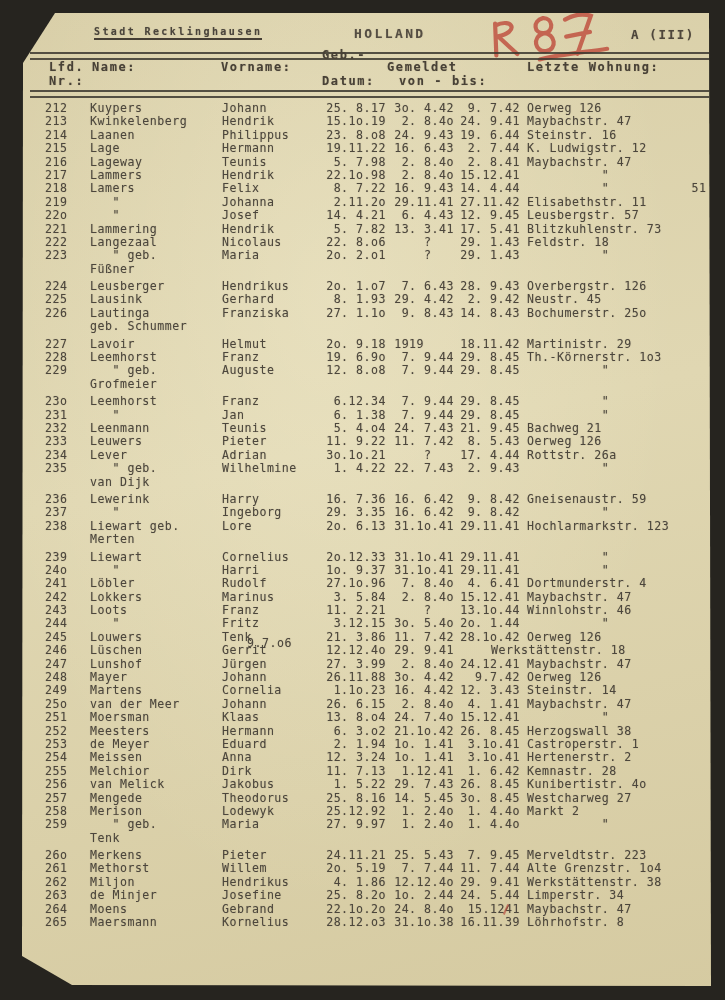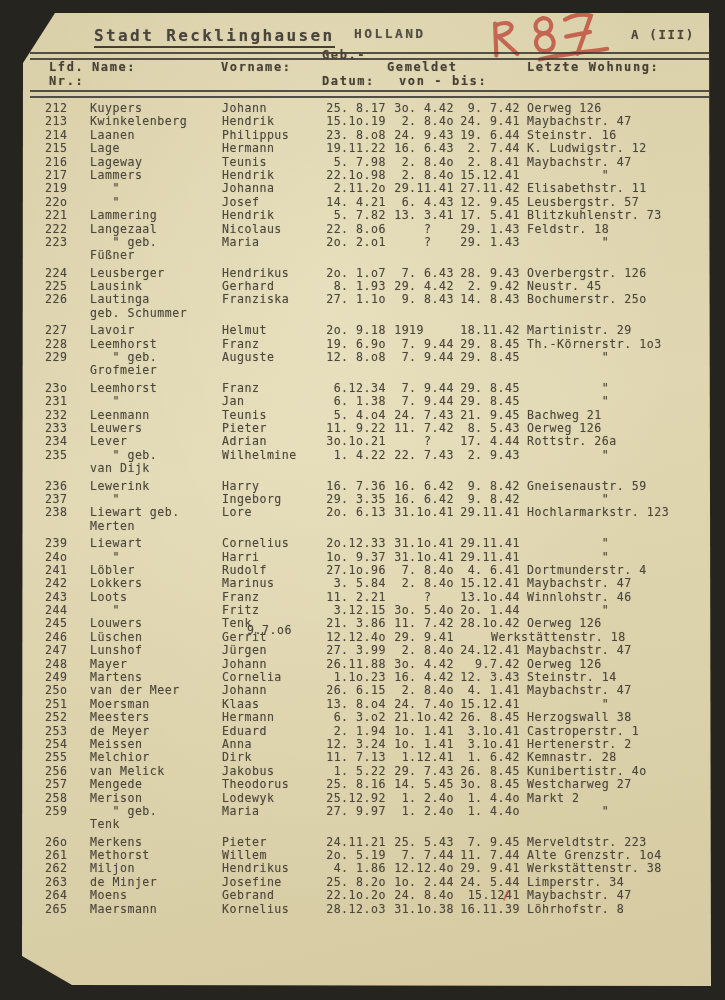--- a/index.html
+++ b/index.html
@@ -5,21 +5,21 @@
   html,body{margin:0;padding:0;background:#1d1c19;}
   .scene{position:relative;width:725px;height:1000px;background:#26241f;overflow:hidden;
          font-family:"DejaVu Sans Mono",monospace;}
   .paper{position:absolute;inset:0;
     clip-path:polygon(55px 13px,709px 13px,711px 986px,72px 985px,22px 956px,23px 63px);
     background:
       radial-gradient(ellipse at 45% 30%, rgba(255,250,225,0.28), rgba(255,250,225,0) 62%),
       linear-gradient(168deg,#d8cea7 0%,#e0d7b2 45%,#d5caa1 100%);
     color:#4a443b;}
   .tw{position:absolute;white-space:pre;text-shadow:0 0 1px rgba(74,68,59,0.35);}
-  .title-city{left:94px;top:26px;font-size:16px;font-weight:bold;letter-spacing:2.4px;
+  .title-city{left:94px;top:26px;font-size:10px;font-weight:bold;letter-spacing:2.4px;
               border-bottom:2px solid #463f35;padding-bottom:1px;}
   .title-country{left:354px;top:26px;font-size:13px;letter-spacing:2.4px;font-weight:bold;color:#554e43;}
   .title-series{left:631px;top:27px;font-size:12.5px;letter-spacing:1.6px;font-weight:bold;color:#4e463b;}
   .rule{position:absolute;left:30px;width:680px;height:4px;
         border-top:2px solid #3b382f;border-bottom:2px solid #3b382f;opacity:.85;}
   .rule1{top:52px;}
   .rule2{top:90px;}
   .h{position:absolute;white-space:pre;font-size:12px;font-weight:bold;letter-spacing:1.6px;
      color:#484136;text-shadow:0 0 1px rgba(72,65,54,0.4);}
   .h-lfd{left:49px;top:60px;} .h-nr{left:49px;top:74px;}
@@ -128,20 +128,29 @@
         <div class="row">
           <span class="cell c-nr">217</span>
           <span class="cell c-name">Lammers</span>
           <span class="cell c-vn">Hendrik</span>
           <span class="cell c-geb">22.1o.98</span>
           <span class="cell c-von">2. 8.4o</span>
           <span class="cell c-bis">15.12.41</span>
           <span class="cell c-wo">          "</span>
         </div>
         <div class="row">
+          <span class="cell c-nr">218</span>
+          <span class="cell c-name">Lamers</span>
+          <span class="cell c-vn">Felix</span>
+          <span class="cell c-geb">8. 7.22</span>
+          <span class="cell c-von">16. 9.43</span>
+          <span class="cell c-bis">14. 4.44</span>
+          <span class="cell c-wo">          "           51</span>
+        </div>
+        <div class="row">
           <span class="cell c-nr">219</span>
           <span class="cell c-name">   "</span>
           <span class="cell c-vn">Johanna</span>
           <span class="cell c-geb">2.11.2o</span>
           <span class="cell c-von">29.11.41</span>
           <span class="cell c-bis">27.11.42</span>
           <span class="cell c-wo">Elisabethstr. 11</span>
         </div>
         <div class="row">
           <span class="cell c-nr">22o</span>

